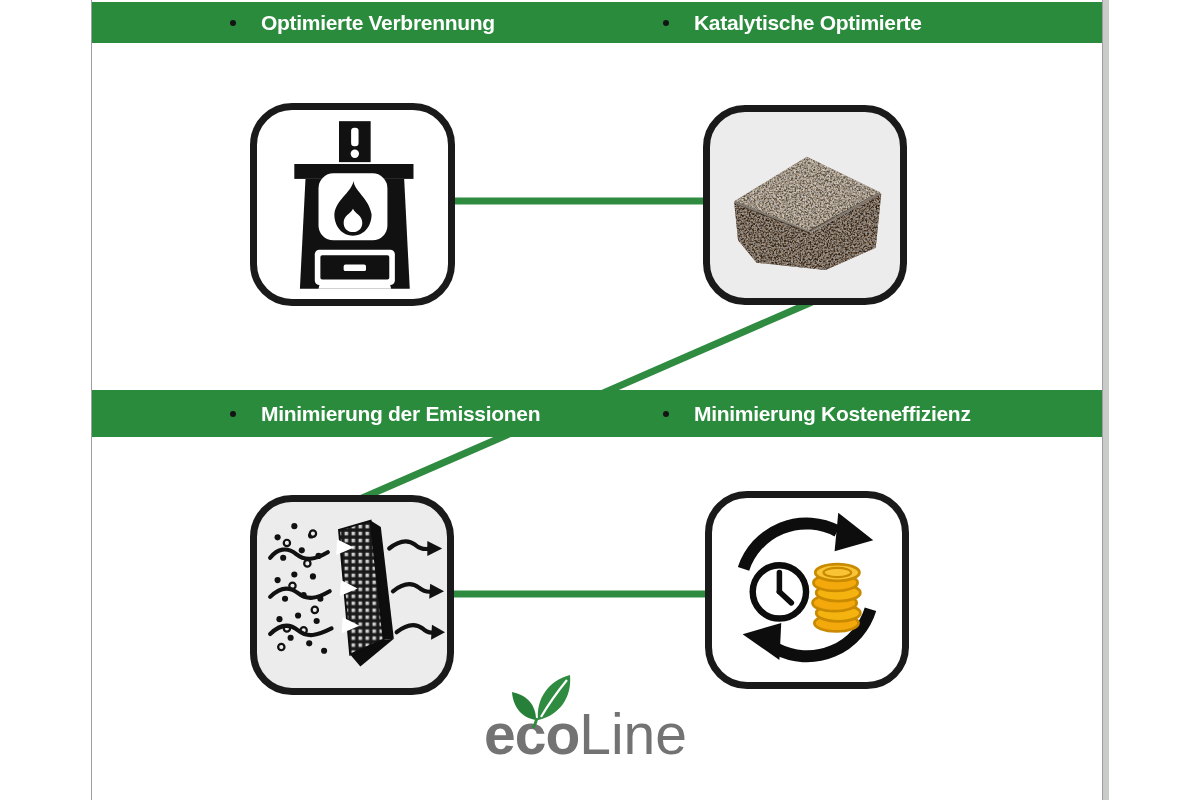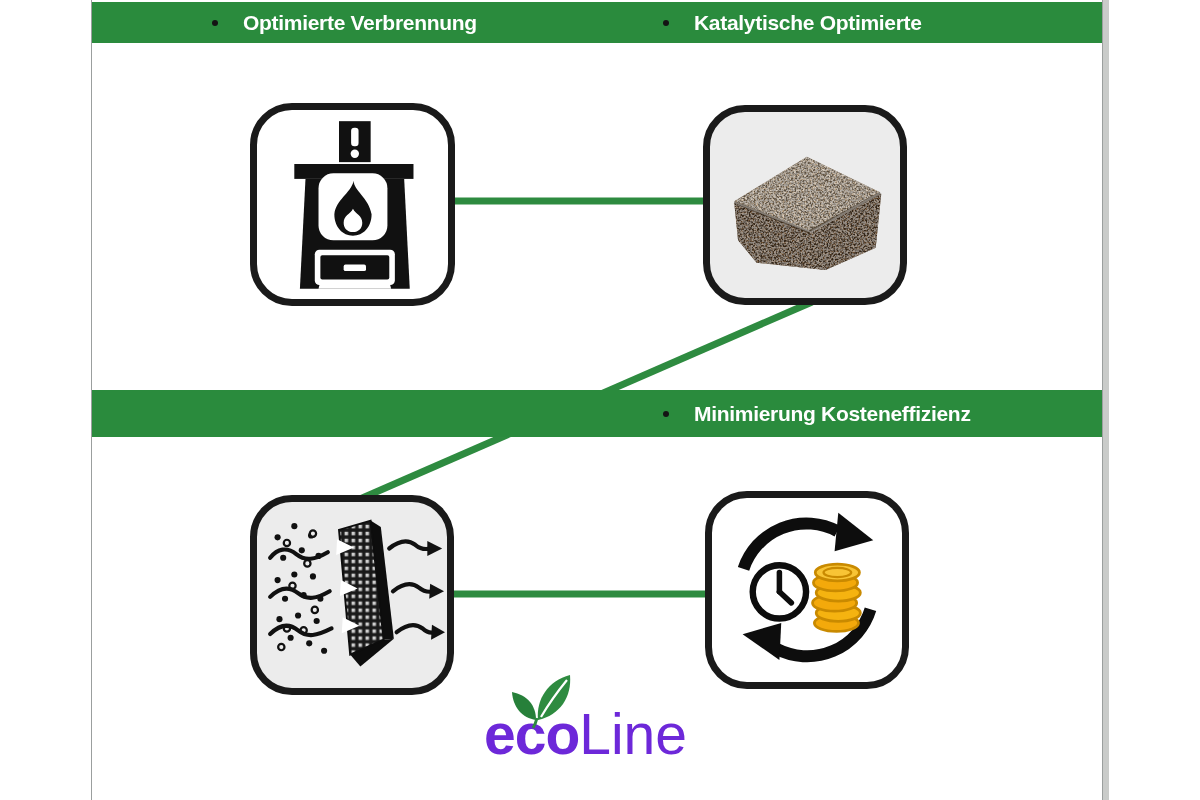--- a/index.html
+++ b/index.html
@@ -9,34 +9,34 @@
   .page-left-border{position:absolute;left:91px;top:0;width:1px;height:800px;background:#9b9f9e;}
   .page-right-line{position:absolute;left:1102px;top:0;width:1px;height:800px;background:#9b9f9e;}
   .page-right-strip{position:absolute;left:1103px;top:0;width:6px;height:800px;background:#c9cbc9;}
   
   .connectors{position:absolute;left:0;top:0;width:1200px;height:800px;z-index:1;}
   
   .banner{position:absolute;left:92px;width:1010px;background:#2a8b3d;z-index:2;}
   .banner-top{top:2px;height:41px;}
   .banner-mid{top:390px;height:47px;}
   .banner-item{position:absolute;top:0;bottom:0;display:flex;align-items:center;}
-  .banner-item.item-a{left:120px;}
+  .banner-item.item-a{left:138px;}
   .banner-item.item-b{left:571px;}
   .bullet{width:6px;height:6px;border-radius:50%;background:#141414;margin-right:25px;flex:0 0 auto;}
   .banner-label{color:#ffffff;font-size:21px;font-weight:700;letter-spacing:-0.3px;white-space:nowrap;}
   
   .card{position:absolute;border:7px solid #1a1a1a;border-radius:42px;box-sizing:border-box;
         background:#ffffff;z-index:3;overflow:hidden;}
   .card svg{display:block;width:100%;height:100%;}
   .card-stove{left:250px;top:103px;width:205px;height:203px;}
   .card-catalyst{left:703px;top:105px;width:204px;height:200px;background:#ececec;}
   .card-filter{left:250px;top:495px;width:204px;height:200px;background:#ececec;}
   .card-cost{left:705px;top:491px;width:204px;height:198px;}
   
-  .logo{position:absolute;left:484px;top:703px;z-index:3;color:#6d28d9;font-size:57px;line-height:1.1;white-space:nowrap;text-align:center;}
+  .logo{position:absolute;left:484px;top:703px;z-index:3;color:#737373;font-size:57px;line-height:1.1;white-space:nowrap;text-align:center;}
   .logo .eco{font-weight:700;letter-spacing:-1px;}
   .logo .line{font-weight:400;letter-spacing:0;}
   .leaves{position:absolute;left:26px;top:-31px;width:64px;height:58px;}
 </style>
 </head>
 <body>
 
 <div class="stage">
 
   <div class="page-left-border"></div>
@@ -54,20 +54,24 @@
       <span class="bullet"></span>
       <span class="banner-label">Optimierte Verbrennung</span>
     </div>
     <div class="banner-item item-b">
       <span class="bullet"></span>
       <span class="banner-label">Katalytische Optimierte</span>
     </div>
   </div>
 
   <div class="banner banner-mid">
+    <div class="banner-item item-a">
+      <span class="bullet"></span>
+      <span class="banner-label">Minimierung der Emissionen</span>
+    </div>
     <div class="banner-item item-b">
       <span class="bullet"></span>
       <span class="banner-label">Minimierung Kosteneffizienz</span>
     </div>
   </div>
 
   <div class="card card-stove">
     <svg viewBox="0 0 205 203">
       <rect x="88" y="12" width="34" height="44" fill="#111"></rect>
       <rect x="101" y="19" width="8" height="20" rx="3.5" fill="#fff"></rect>

